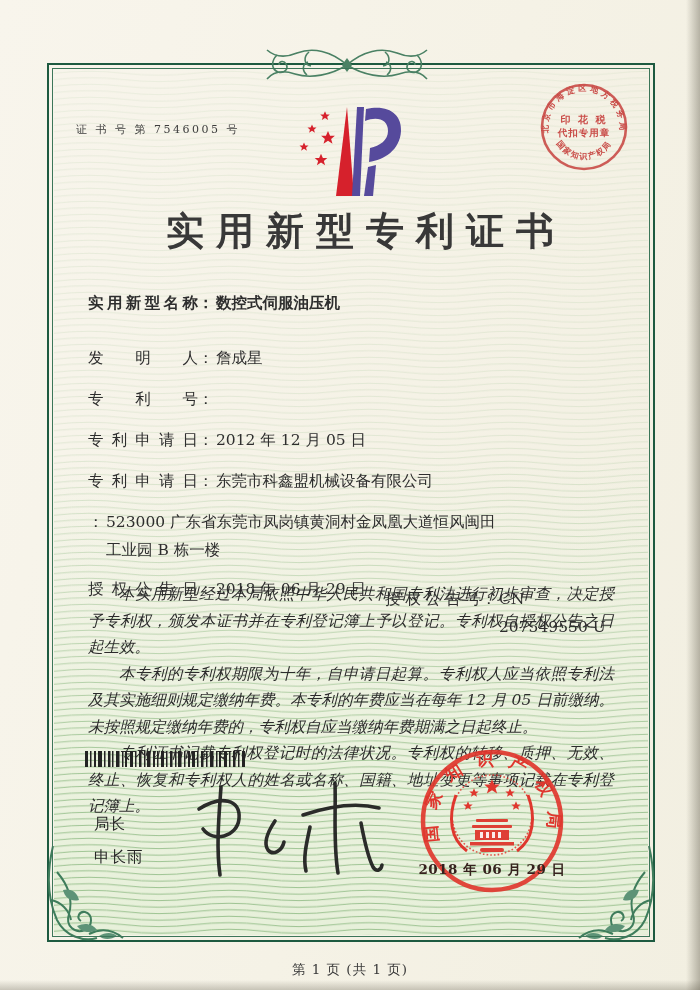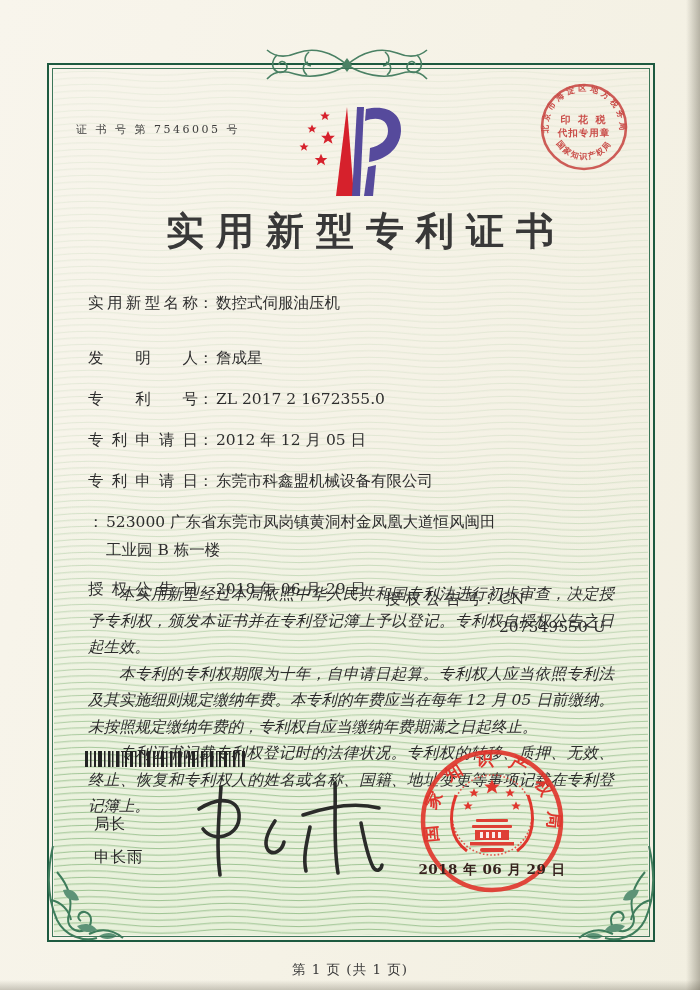--- a/index.html
+++ b/index.html
@@ -27,21 +27,21 @@
 
   .cert-no{position:absolute;left:76px;top:122px;font-size:11px;letter-spacing:2.5px;color:#3d3d3d;}
 
   .logo{position:absolute;left:288px;top:100px;}
 
   .title{position:absolute;left:16px;top:206px;width:700px;text-align:center;
     font-size:38px;font-weight:700;letter-spacing:12px;color:#383838;}
 
   .fields{position:absolute;left:88px;top:289px;width:530px;font-size:15.5px;color:#2e2e2e;}
   .frow{display:flex;line-height:28px;margin-top:13px;}
-  .frow.first{margin-top:0;}
+  .frow.first{margin-top:0;font-weight:bold;}
   .frow.gap-lg{margin-top:27px;}
   .flabel{display:inline-block;width:110px;text-align:justify;text-align-last:justify;flex:none;}
   .fcolon{flex:none;width:18px;}
   .fvalue{flex:1;}
   .addr2{line-height:24px;}
   .frow.last{position:relative;margin-top:11px;}
   .grant-no{position:absolute;left:297px;top:10px;display:flex;}
   .grant-no .flabel{width:96px;}
 
   .paras{position:absolute;left:88px;top:581px;width:526px;
@@ -161,21 +161,20 @@
         <span class="fvalue">数控式伺服油压机</span>
     </div>
     <div class="frow gap-lg">
       <span class="flabel">发明人</span>
         <span class="fcolon">：</span>
         <span class="fvalue">詹成星</span>
     </div>
     <div class="frow">
       <span class="flabel">专利号</span>
         <span class="fcolon">：</span>
-        <span class="fvalue">ZL 2017 2 1672355.0</span>
     </div>
     <div class="frow">
       <span class="flabel">专利申请日</span>
         <span class="fcolon">：</span>
         <span class="fvalue">2012 年 12 月 05 日</span>
     </div>
     <div class="frow">
       <span class="flabel">专利申请日</span>
         <span class="fcolon">：</span>
         <span class="fvalue">东莞市科鑫盟机械设备有限公司</span>

